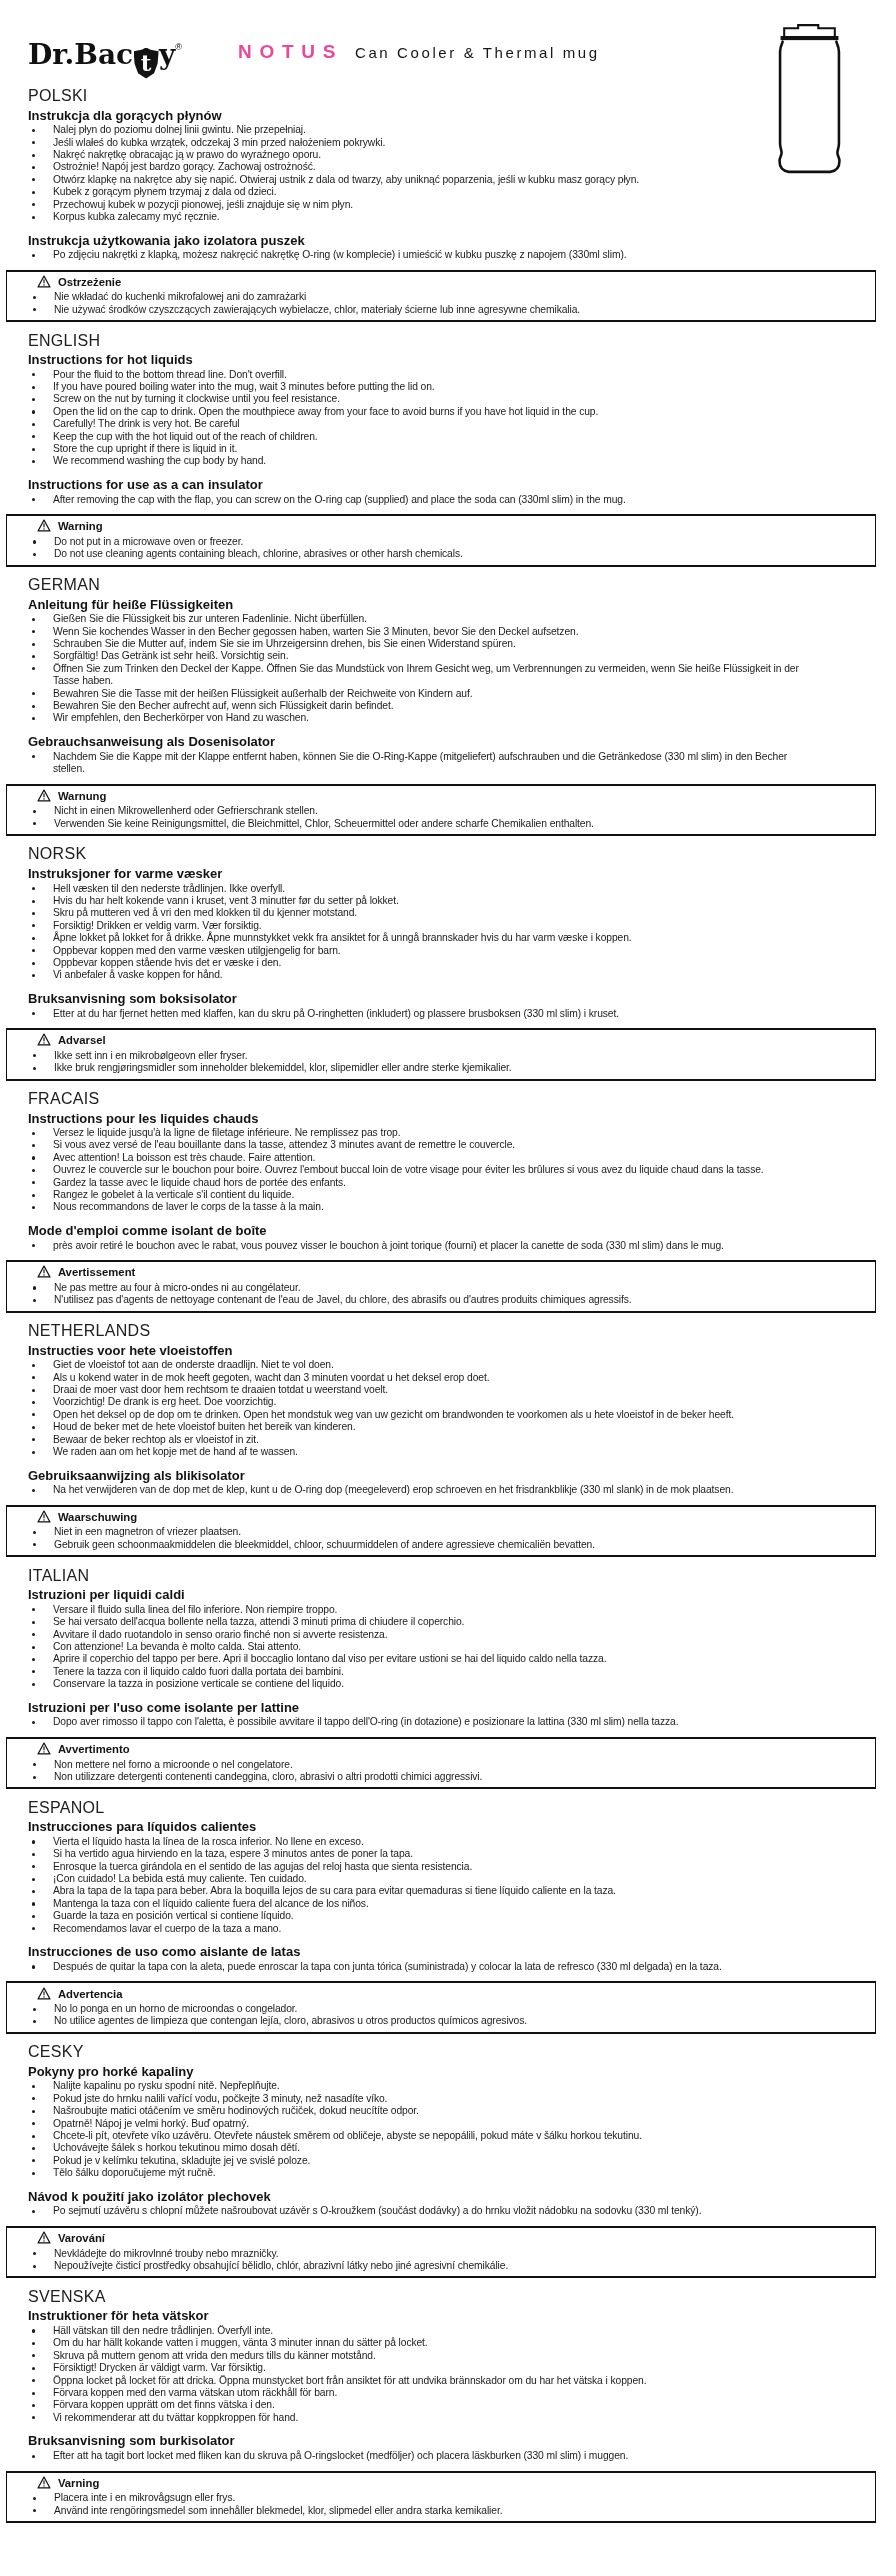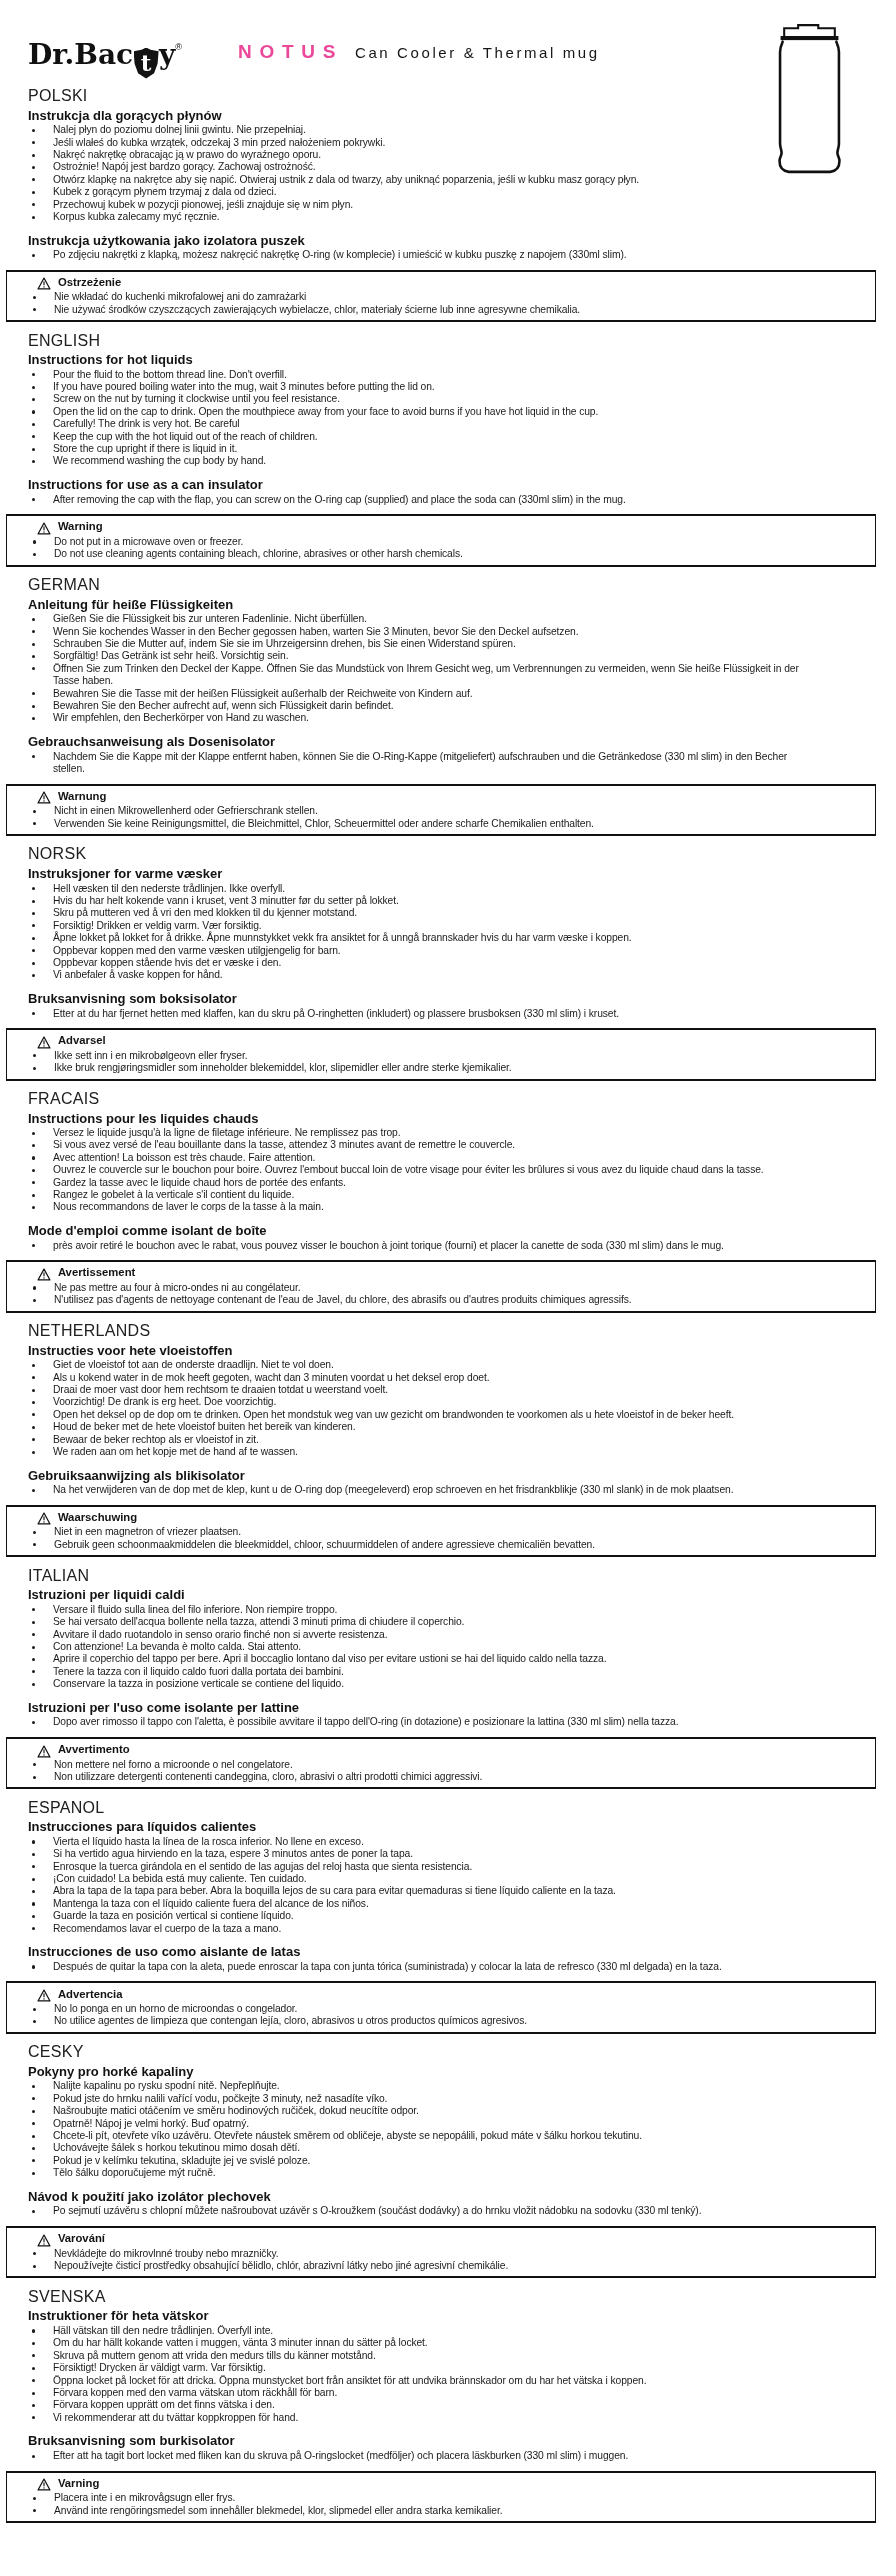--- a/index.html
+++ b/index.html
@@ -45,21 +45,21 @@
   }
   ul.bullet-list.can-list{margin-bottom:0;}
 
   .warning-box{
     border:1.5px solid #111;border-top-width:2.6px;border-bottom-width:2.6px;
     margin:8.2px -7.7px 11.3px -22px;
     padding:3.1px 10.3px 4.1px 22px;
     background:#fff;
   }
   .warning-head{
-    display:flex;align-items:flex-end;gap:6.7px;
+    display:flex;align-items:flex-start;gap:6.7px;
     padding-left:8.2px;margin:0 0 1px 0;
     font-weight:700;font-size:11.3px;line-height:15.5px;color:#131313;
   }
   .warn-icon{width:14px;height:13px;flex:0 0 auto;display:inline-block;}
   .warning-box ul.bullet-list{margin:0;padding-right:20.6px;}
 </style>
 </head>
 <body>
 
 <div class="page">

